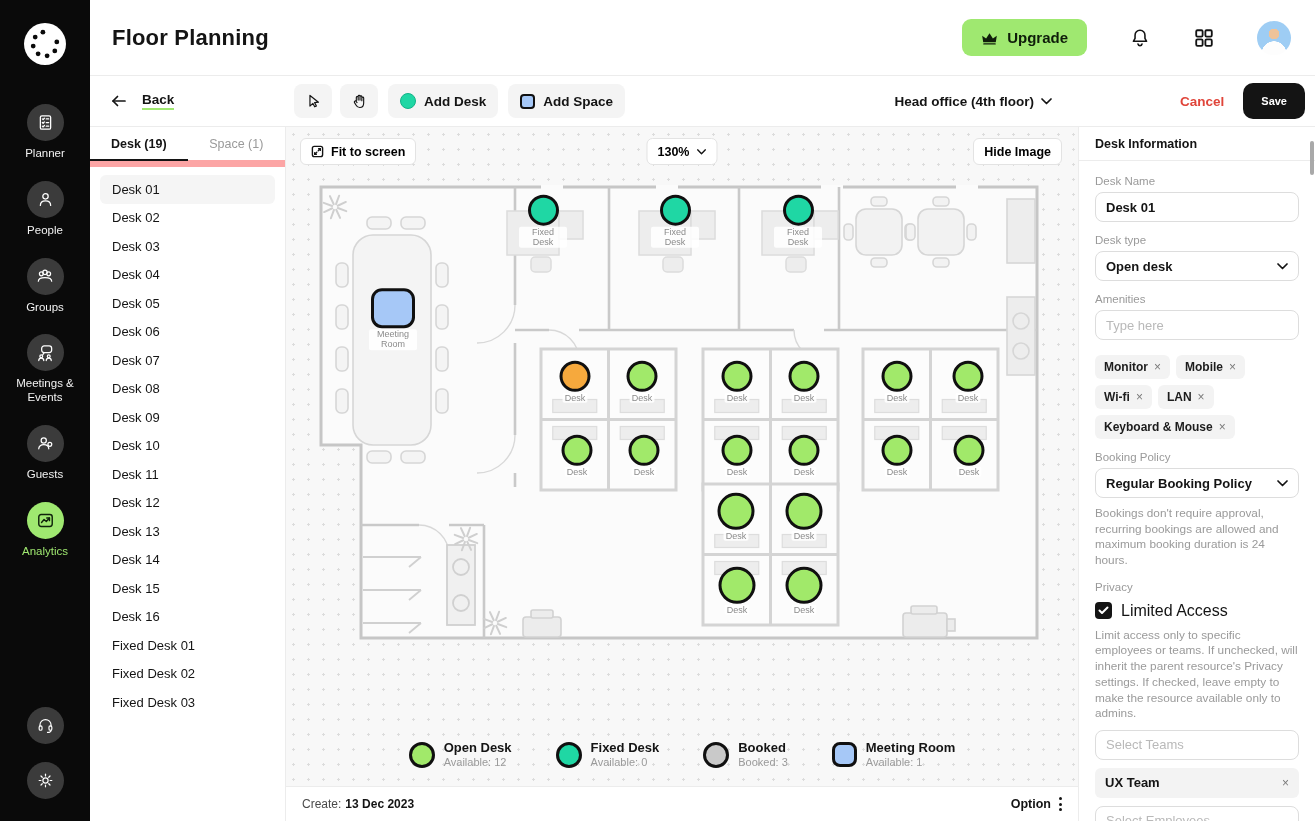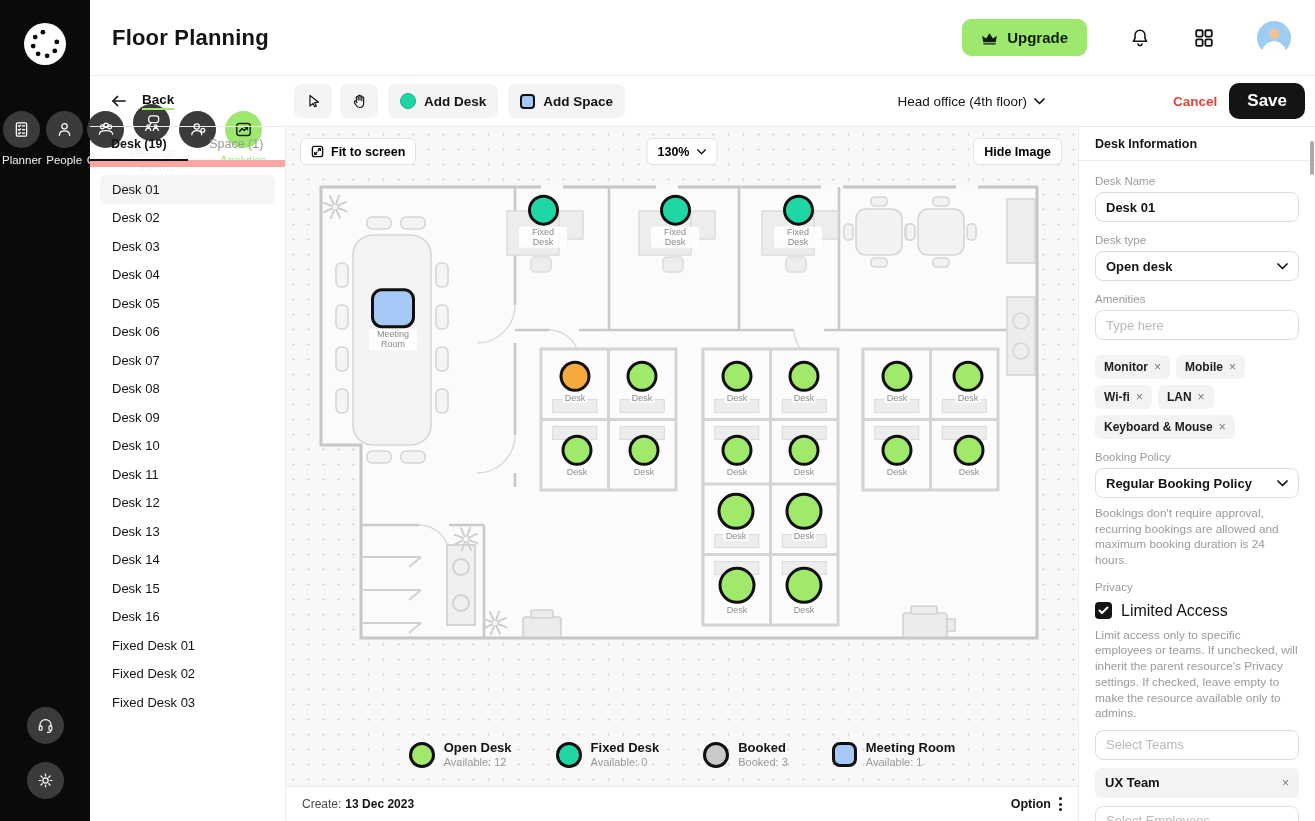--- a/index.html
+++ b/index.html
@@ -3,21 +3,21 @@
 <meta charset="utf-8">
 <style>
   *{box-sizing:border-box;margin:0;padding:0}
   html,body{width:1315px;height:821px;overflow:hidden}
   body{font-family:"Liberation Sans",sans-serif;background:#fff;color:#141414;position:relative}
   .root{display:flex;width:1315px;height:821px}
 
   
   .sidebar{width:90px;background:#0a0a0a;display:flex;flex-direction:column;align-items:center;flex:none}
   .logo{margin-top:22px;margin-bottom:24px;cursor:pointer}
-  .nav{display:flex;align-items:center;width:100%}
+  .nav{display:flex;flex-direction:column;align-items:center;width:100%}
   .nav-item{display:flex;flex-direction:column;align-items:center;gap:6px;padding:10px 2px;width:100%;cursor:pointer}
   .nav-ic{width:37px;height:37px;border-radius:50%;background:#3b3b3b;display:flex;align-items:center;justify-content:center}
   .nav-item.active .nav-ic{background:#9fe870}
   .nav-label{font-size:11.5px;color:#f2f2f2;text-align:center;line-height:1.2;font-weight:500}
   .nav-item.active .nav-label{color:#9fe870}
   .side-bottom{margin-top:auto;margin-bottom:22px;display:flex;flex-direction:column;gap:18px;align-items:center}
 
   
   .main{flex:1;display:flex;flex-direction:column;min-width:0}
   .header{height:76px;display:flex;align-items:center;padding:0 24px 0 22px;border-bottom:1px solid #ececec}
@@ -32,23 +32,23 @@
   .photo-dark{background:radial-gradient(circle at 50% 42%,#e6c39a 17%,rgba(0,0,0,0) 18%),#3a3a3c}
 
   
   .toolbar{height:51px;display:flex;align-items:center;border-bottom:1px solid #ececec;padding-right:10px}
   .back-zone{width:196px;flex:none;display:flex;align-items:center;gap:15px;padding-left:20px;cursor:pointer}
   .back-label{font-size:13.5px;font-weight:700;border-bottom:2px solid #9fe870;padding-bottom:1px}
   .tool-btn{display:flex;align-items:center;gap:8px;background:#f4f4f4;border:none;border-radius:8px;height:34px;padding:0 12px;font-family:inherit;font-size:13.5px;font-weight:600;color:#141414;cursor:pointer;margin-left:10px}
   .tool-btn.sq{width:38px;padding:0;justify-content:center;margin-left:8px}
   .dot-teal{width:16px;height:16px;border-radius:50%;background:#1fd7a4;border:1.5px solid #12b388}
   .sq-blue{width:15px;height:15px;border-radius:4px;background:#a6c8f7;border:2px solid #101010}
-  .location{margin-left:auto;display:flex;align-items:center;gap:7px;font-size:13.5px;font-weight:400;cursor:pointer}
+  .location{margin-left:auto;display:flex;align-items:center;gap:7px;font-size:13.5px;font-weight:700;cursor:pointer}
   .cancel-btn{margin-left:128px;background:none;border:none;color:#e0453a;font-family:inherit;font-size:13.5px;font-weight:700;cursor:pointer}
-  .save-btn{margin-left:12px;background:#141414;color:#fff;border:none;border-radius:10px;height:36px;padding:0 18px;font-family:inherit;font-size:17px;font-weight:600;cursor:pointer}
+  .save-btn{margin-left:19px;background:#141414;color:#fff;border:none;border-radius:10px;height:36px;padding:0 18px;font-family:inherit;font-size:11px;font-weight:600;cursor:pointer}
 
   
   .body-row{flex:1;display:flex;min-height:0}
 
   
   .list-panel{width:196px;flex:none;border-right:1px solid #ececec;display:flex;flex-direction:column}
   .tabs{display:flex;border-bottom:7px solid #fca5a5;height:40px;flex:none}
   .tab{flex:1;display:flex;align-items:center;justify-content:center;font-size:12.5px;color:#9a9a9a;font-weight:500;cursor:pointer;position:relative}
   .tab.active{color:#141414;font-weight:700}
   .tab.active:after{content:"";position:absolute;left:0;right:0;bottom:-1px;height:2.5px;background:#141414}

